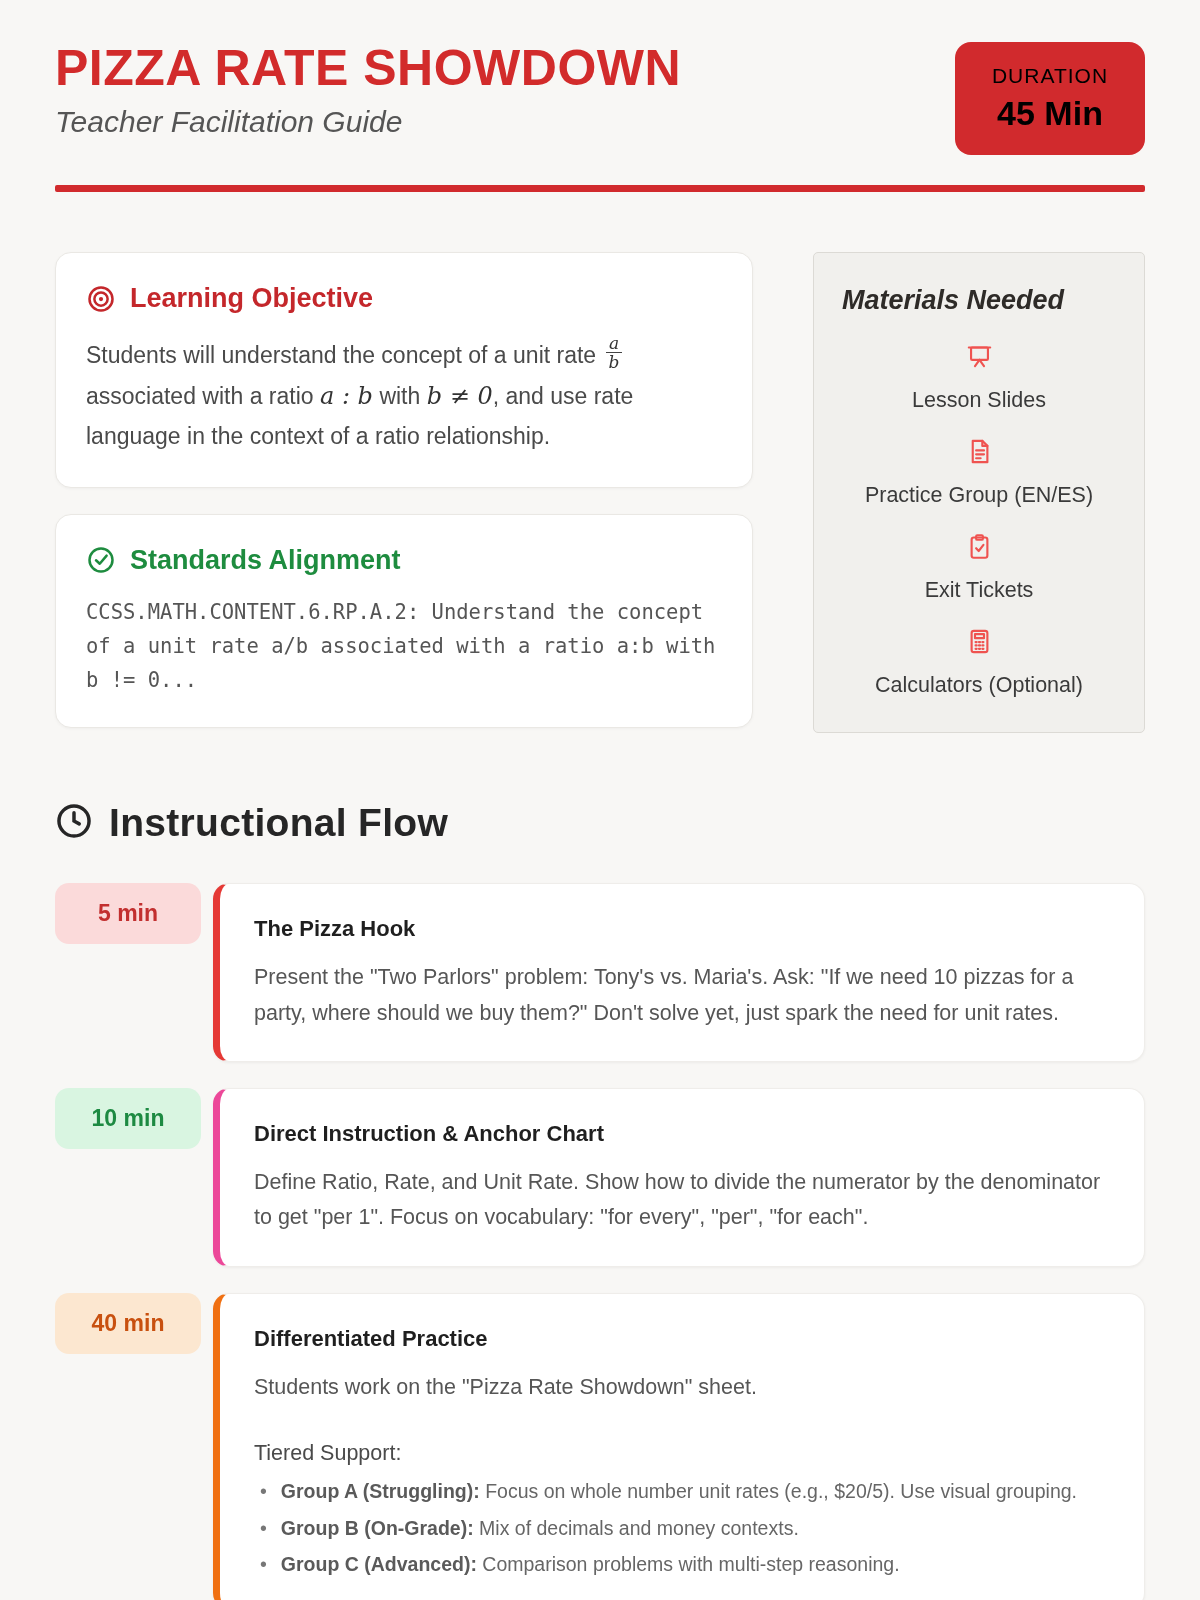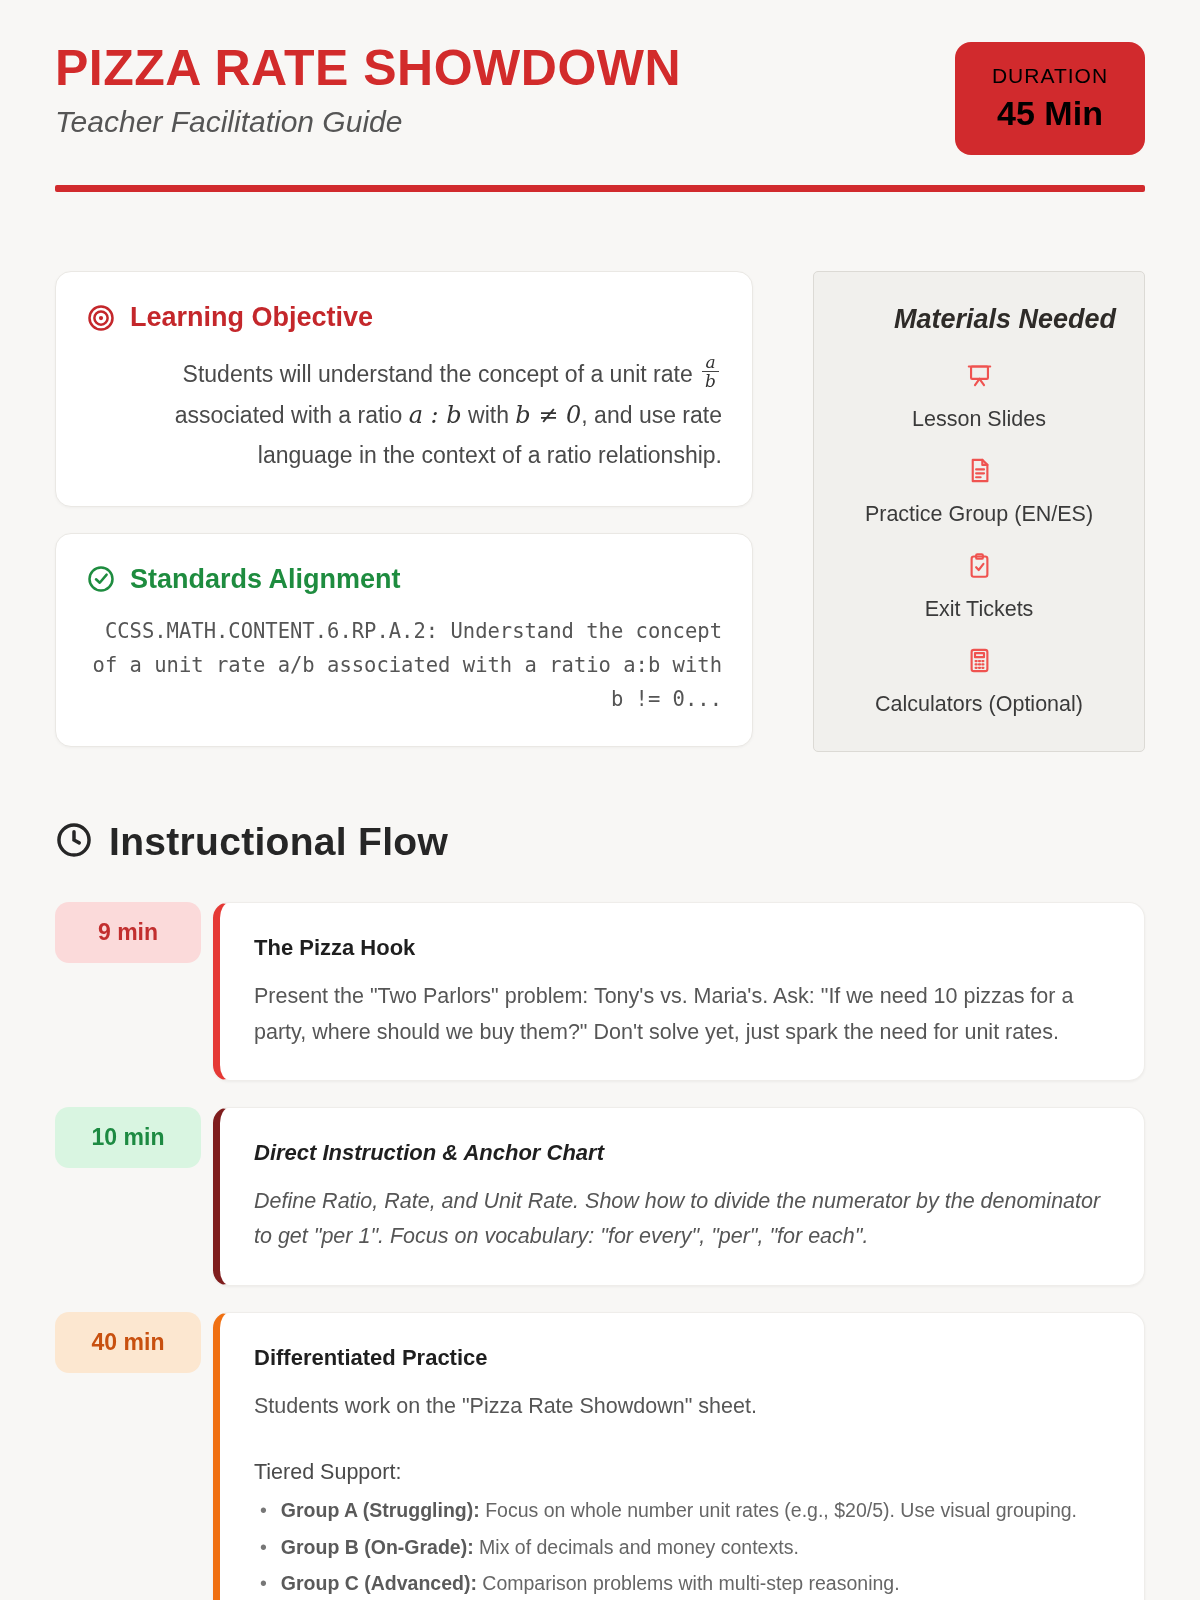--- a/index.html
+++ b/index.html
@@ -23,21 +23,21 @@
   }
   .duration-badge {
     background:#d12a2d; color:#000000; border-radius:16px;
     padding:22px 30px; text-align:center; min-width:190px;
   }
   .duration-label { font-size:21px; letter-spacing:1px; font-weight:500; }
   .duration-value { font-size:34px; font-weight:800; margin-top:6px; }
   .red-rule { height:7px; background:#d12a2d; margin-top:30px; border-radius:2px; }
 
   
-  .content-grid { display:grid; grid-template-columns:1fr 332px; gap:60px; margin-top:79px; align-items:stretch;text-align:right; }
+  .content-grid { display:grid; grid-template-columns:1fr 332px; gap:60px; margin-top:60px; align-items:stretch; }
   .left-col { display:flex; flex-direction:column; gap:26px; }
   .card {
     background:#fff; border:1px solid #eae8e4; border-radius:16px;
     padding:30px 30px; box-shadow:0 1px 3px rgba(0,0,0,0.04);
   }
   .card-heading { display:flex; align-items:center; gap:14px; font-size:27px; font-weight:800; }
   .heading-red { color:#c4272b; }
   .heading-green { color:#1e8c3f; }
   .objective-text { margin-top:22px; font-size:23px; line-height:1.72; color:#4a4a4a; }
   .math {
@@ -77,21 +77,21 @@
   }
   .badge-red    { background:#fbdada; color:#c22f2f; }
   .badge-green  { background:#d9f5e1; color:#1d8a42; }
   .badge-orange { background:#fce7d0; color:#c8500f; }
   .flow-card {
     background:#fff; border-radius:16px; border:1px solid #efedea;
     box-shadow:0 1px 3px rgba(0,0,0,0.05);
     padding:32px 34px 30px 34px;
   }
   .border-red    { border-left:7px solid #e53935; }
-  .border-green  { border-left:7px solid #7f1d1d;font-style:italic; }
+  .border-green  { border-left:7px solid #ec4899; }
   .border-orange { border-left:7px solid #f07012; }
   .flow-card h3 { font-size:22px; font-weight:700; color:#1f1f1f; }
   .flow-card .flow-text { margin-top:18px; font-size:21.5px; line-height:1.65; color:#565656; }
   .tier-heading { margin-top:36px; font-size:21.5px; color:#4a4a4a; }
   .bullet-list { margin-top:12px; display:flex; flex-direction:column; gap:9px; }
   .bullet-row { display:flex; gap:14px; padding-left:6px; font-size:19.5px; line-height:1.4; color:#666; }
   .bullet-dot { color:#777; flex:0 0 auto; }
   .bullet-bold { font-weight:700; color:#5a5a5a; }
 </style>
 </head>
@@ -217,21 +217,21 @@
         <circle cx="12" cy="12" r="9.5"></circle>
         <polyline points="12,6.8 12,12 15.3,13.8"></polyline>
       </svg>
     </span>
     <span class="flow-title">Instructional Flow</span>
   </div>
 
   <div class="flow-list">
 
     <div class="flow-item">
-      <div class="time-badge badge-red">9 min</div>
+      <div class="time-badge badge-red">5 min</div>
       <div class="flow-card border-red">
         <h3>The Pizza Hook</h3>
         <div class="flow-text">Present the "Two Parlors" problem: Tony's vs. Maria's. Ask: "If we need 10 pizzas for a party, where should we buy them?" Don't solve yet, just spark the need for unit rates.</div>
       </div>
     </div>
 
     <div class="flow-item">
       <div class="time-badge badge-green">10 min</div>
       <div class="flow-card border-green">
         <h3>Direct Instruction &amp; Anchor Chart</h3>

